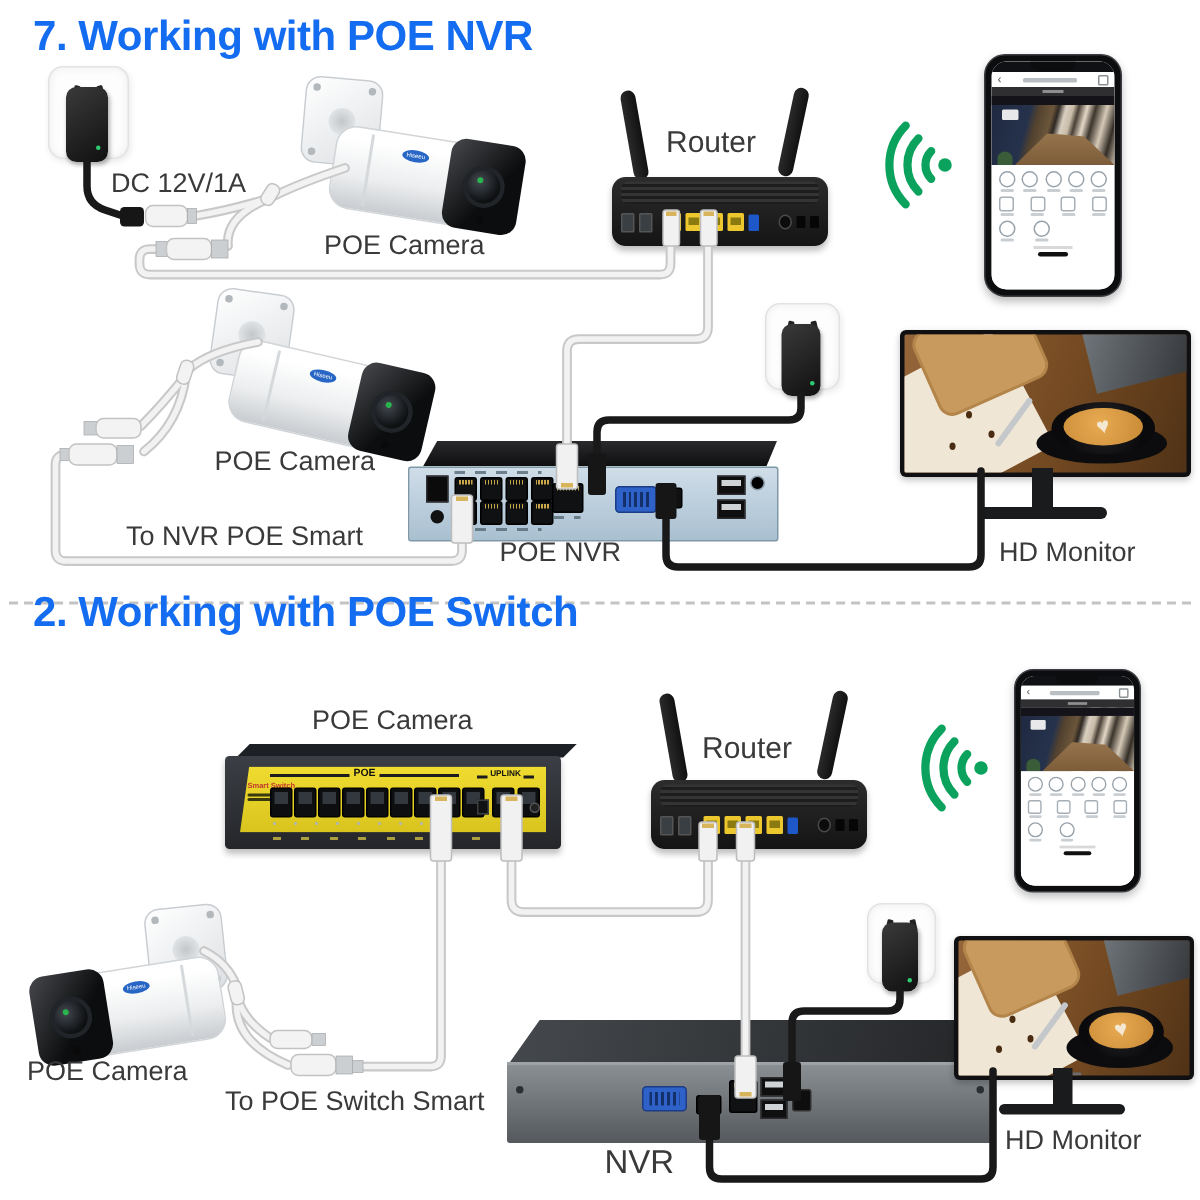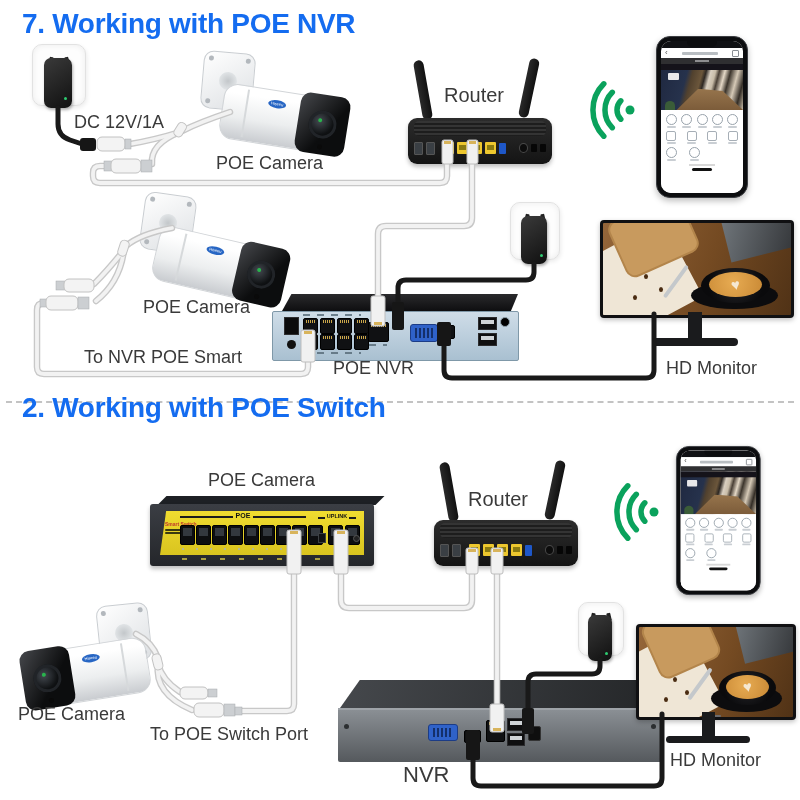--- a/index.html
+++ b/index.html
@@ -519,21 +519,21 @@
         <div class="cam-face" style="left:-4px;">
           <span class="lens">
               <span class="glint"></span>
             </span>
           <span class="irdot"></span>
         </div>
       </div>
     </div>
   </div>
   <div class="lbl" style="left:18px;top:704px;">POE Camera</div>
-  <div class="lbl" style="left:150px;top:724px;">To POE Switch Port</div>
+  <div class="lbl" style="left:150px;top:724px;">To POE Switch Smart</div>
 
   <div class="outlet dev" style="left:578px;top:602px;width:44px;height:52px;">
     <span class="slot" style="left:12px;top:10px;transform:rotate(12deg);"></span>
     <span class="slot" style="right:12px;top:10px;transform:rotate(-12deg);"></span>
   </div>
   <div class="adapter dev" style="left:588px;top:615px;width:24px;height:46px;">
     <span class="led" style="right:4px;bottom:6px;"></span>
   </div>
 
   <div class="dev" style="left:338px;top:680px;width:330px;height:82px;">

